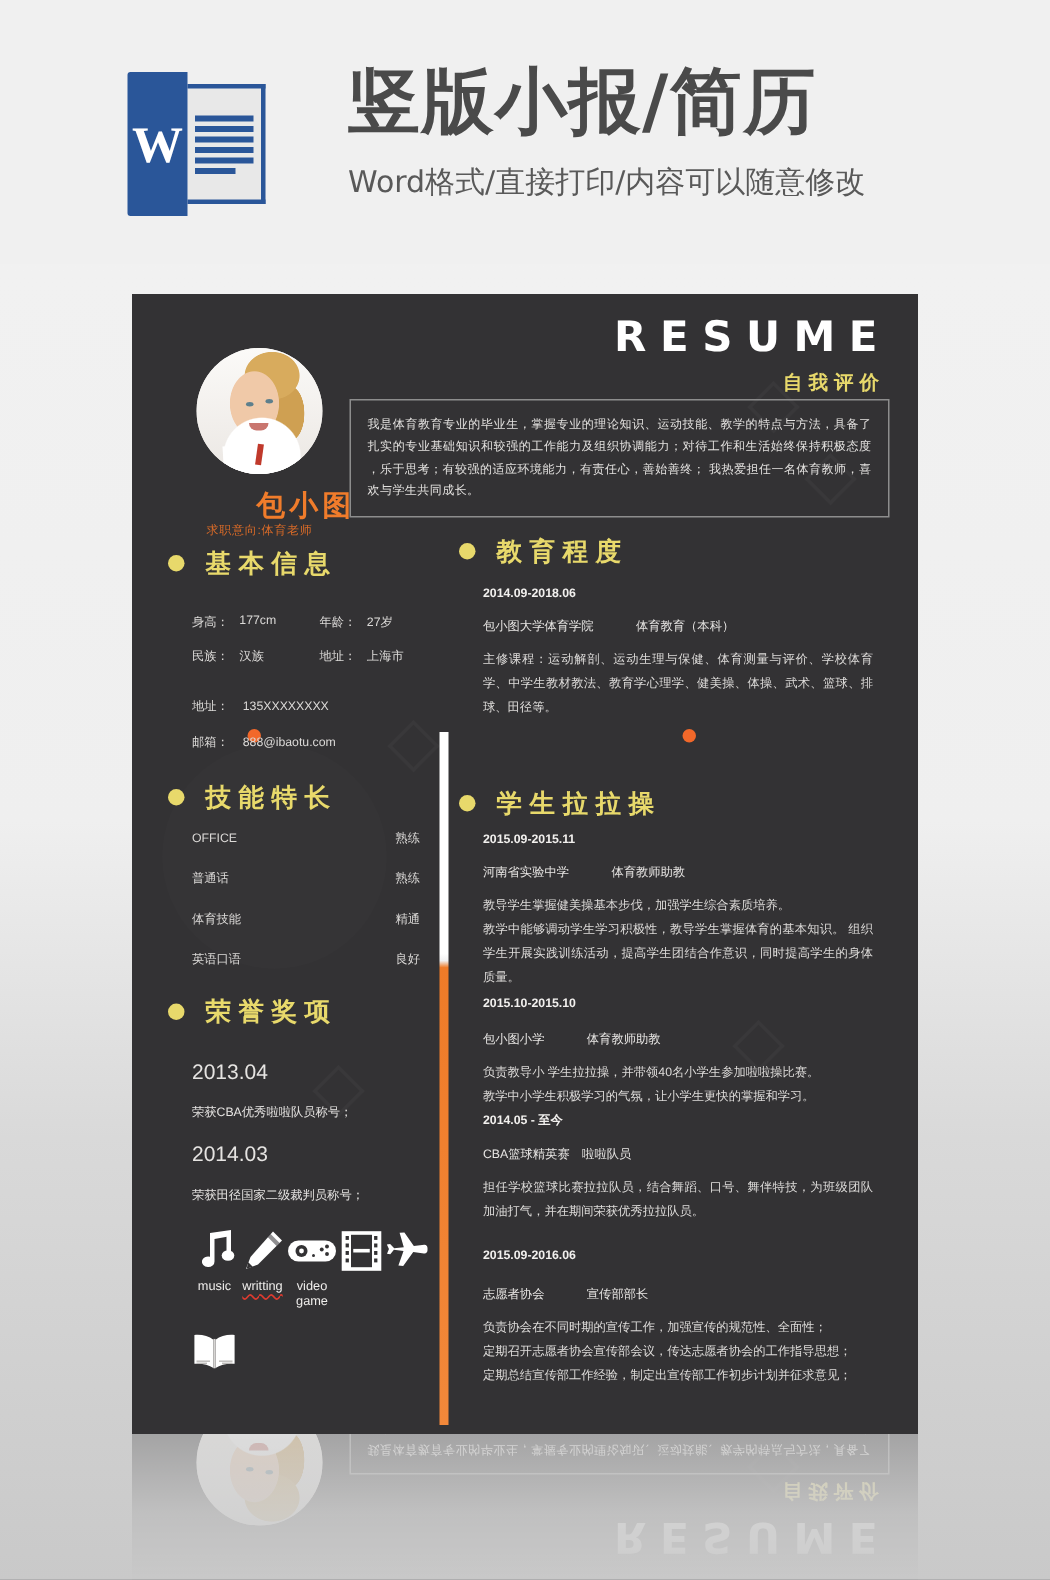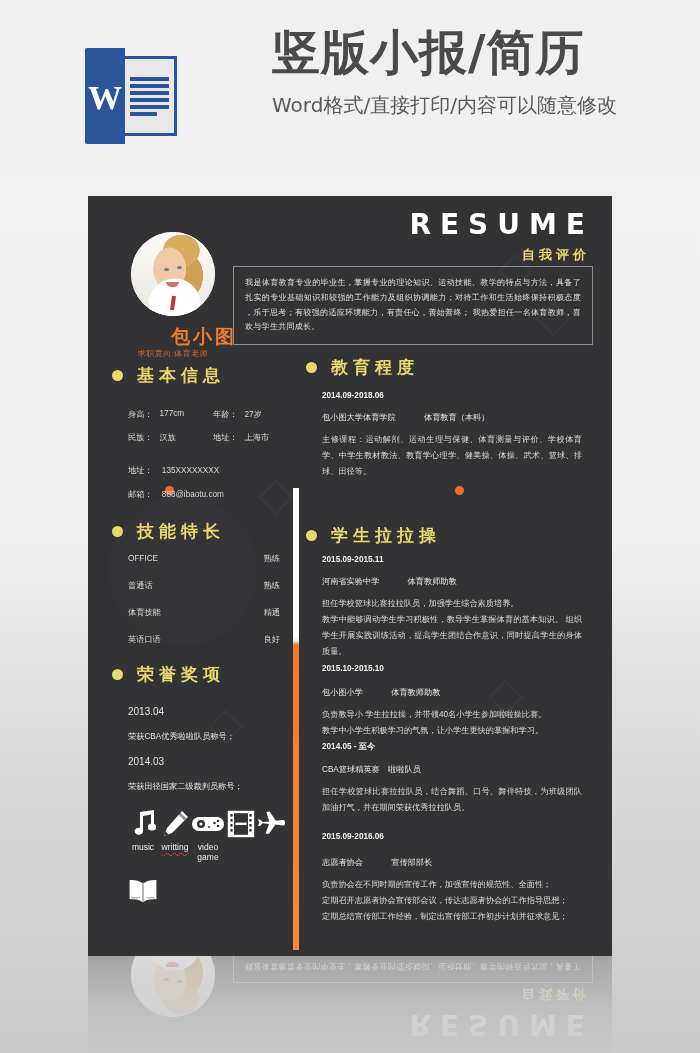--- a/index.html
+++ b/index.html
@@ -40,21 +40,21 @@
     width: 52px; height: 80px; margin-top: 8px;
     background: #e8e8e8;
     border: 3px solid #2a5699;
     border-left: none;
     display: flex; flex-direction: column; justify-content: center;
     padding: 4px 5px; gap: 3px;
   }
   .word-logo .wl-right i { display:block; height: 4px; background: #2a5699; }
   .word-logo .wl-right i.short { width: 70%; }
 
-  .banner-text { position: absolute; left: 232px; top: 26px; width: 420px; margin-left: 40px; }
+  .banner-text { position: absolute; left: 232px; top: 42px; width: 420px; }
   .banner-title {
     font-size: 48px; font-weight: bold; color: #4a4a4a;
     letter-spacing: 1px; line-height: 1.1;
     font-family: "DejaVu Sans", sans-serif;
   }
   .banner-sub {
     font-size: 20px; color: #595959; margin-top: 13px;
     font-family: "DejaVu Sans", sans-serif;
   }
 
@@ -169,21 +169,21 @@
   .bi-line .k { margin-right: 7px; }
 
   .skills { margin-top: 10px; padding-left: 16px; width: 168px; }
   .skill-row {
     display: flex; justify-content: space-between; align-items: center;
     font-size: 8.2px; color: #dcdad8; margin-bottom: 16px;
   }
   .skill-row .lvl { color: #dcdad8; }
 
   .honors { margin-top: 20px; padding-left: 16px; width: 170px; }
-  .hon-date { font-size: 10px; color: #e6e4e2; margin-bottom: 14px; }
+  .hon-date { font-size: 14px; color: #e6e4e2; margin-bottom: 14px; }
   .hon-text { font-size: 8.2px; color: #e6e4e2; margin-bottom: 14px; }
 
   .hobbies { margin-top: 18px; padding-left: 14px; width: 176px; }
   .hob-grid {
     display: grid; grid-template-columns: repeat(5, 1fr);
     row-gap: 14px; margin-top: 14px;
   }
   .hob-cell { display: flex; flex-direction: column; align-items: center; }
   .hob-cell svg { display: block; }
   .hob-label {
@@ -456,21 +456,21 @@
       <span class="dot"></span>
       <span class="txt">学生拉拉操</span>
     </div>
 
     <div class="block-body" style="margin-top:8px;">
       <div class="date-line">2015.09-2015.11</div>
       <div class="org-line">
         <span>河南省实验中学</span>
         <span class="role">体育教师助教</span>
       </div>
-      <div class="body-text" style="white-space:pre-line;">担任学校篮球比赛拉拉队员，加强学生综合素质培养。
+      <div class="body-text" style="white-space:pre-line;">教导学生掌握健美操基本步伐，加强学生综合素质培养。
 教学中能够调动学生学习积极性，教导学生掌握体育的基本知识。 组织学生开展实践训练活动，提高学生团结合作意识，同时提高学生的身体质量。</div>
     </div>
 
     <div class="block-body" style="margin-top:4px;">
       <div class="date-line">2015.10-2015.10</div>
       <div class="org-line" style="margin-top:14px;">
         <span>包小图小学</span>
         <span class="role">体育教师助教</span>
       </div>
       <div class="body-text" style="white-space:pre-line;">负责教导小 学生拉拉操，并带领40名小学生参加啦啦操比赛。

